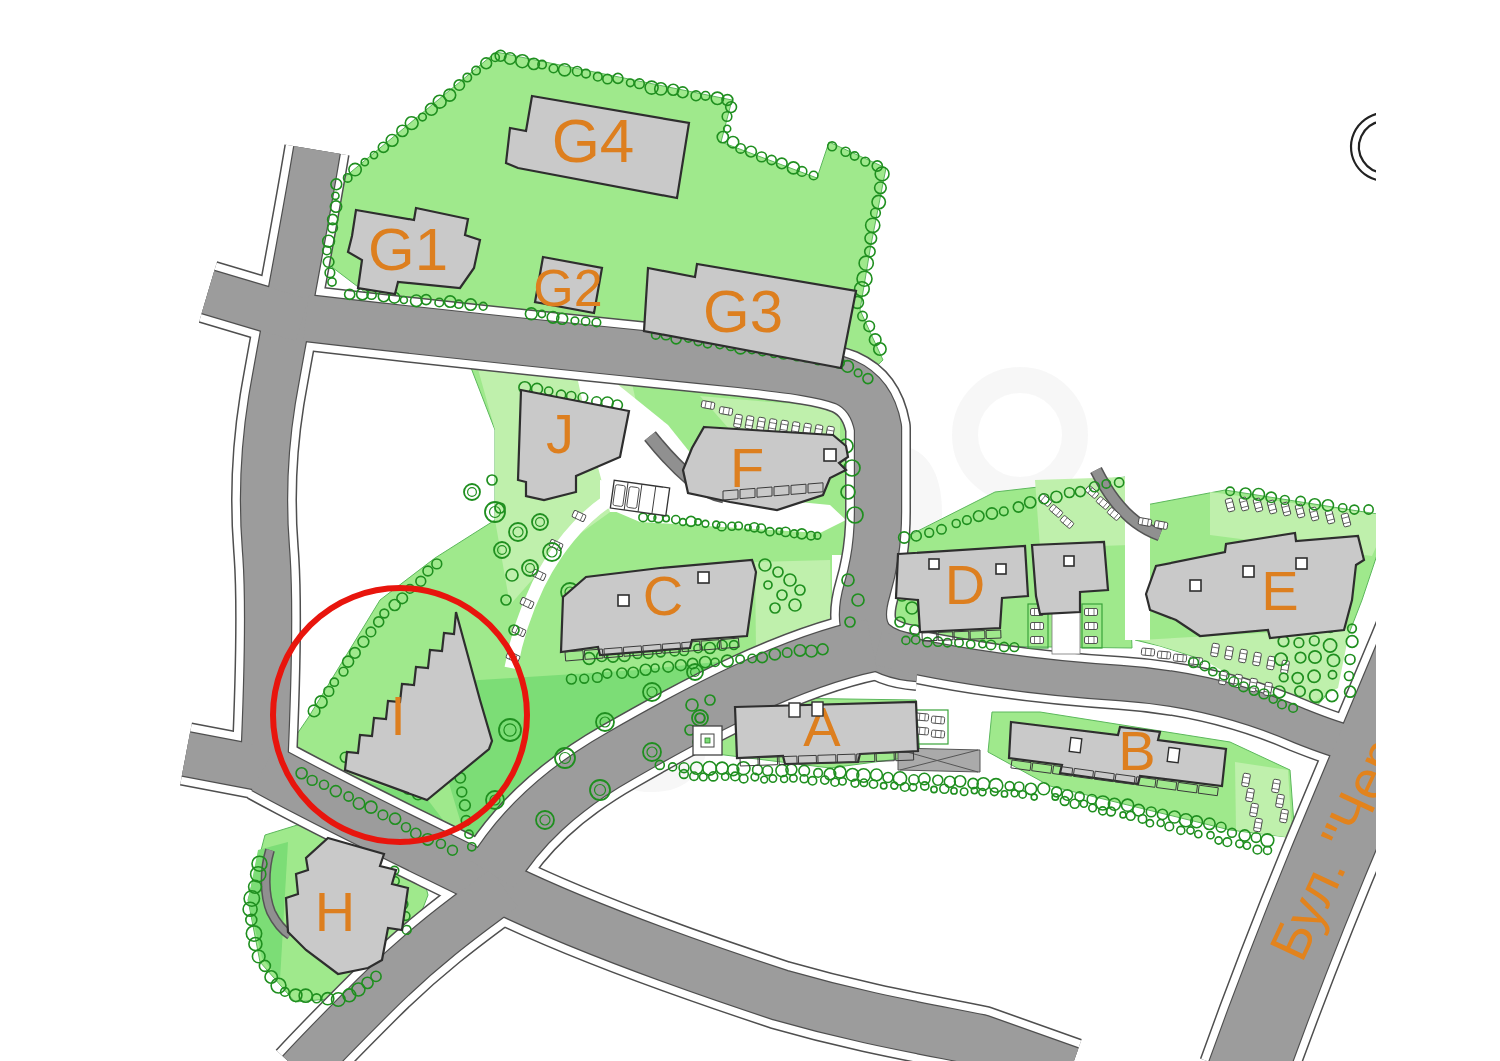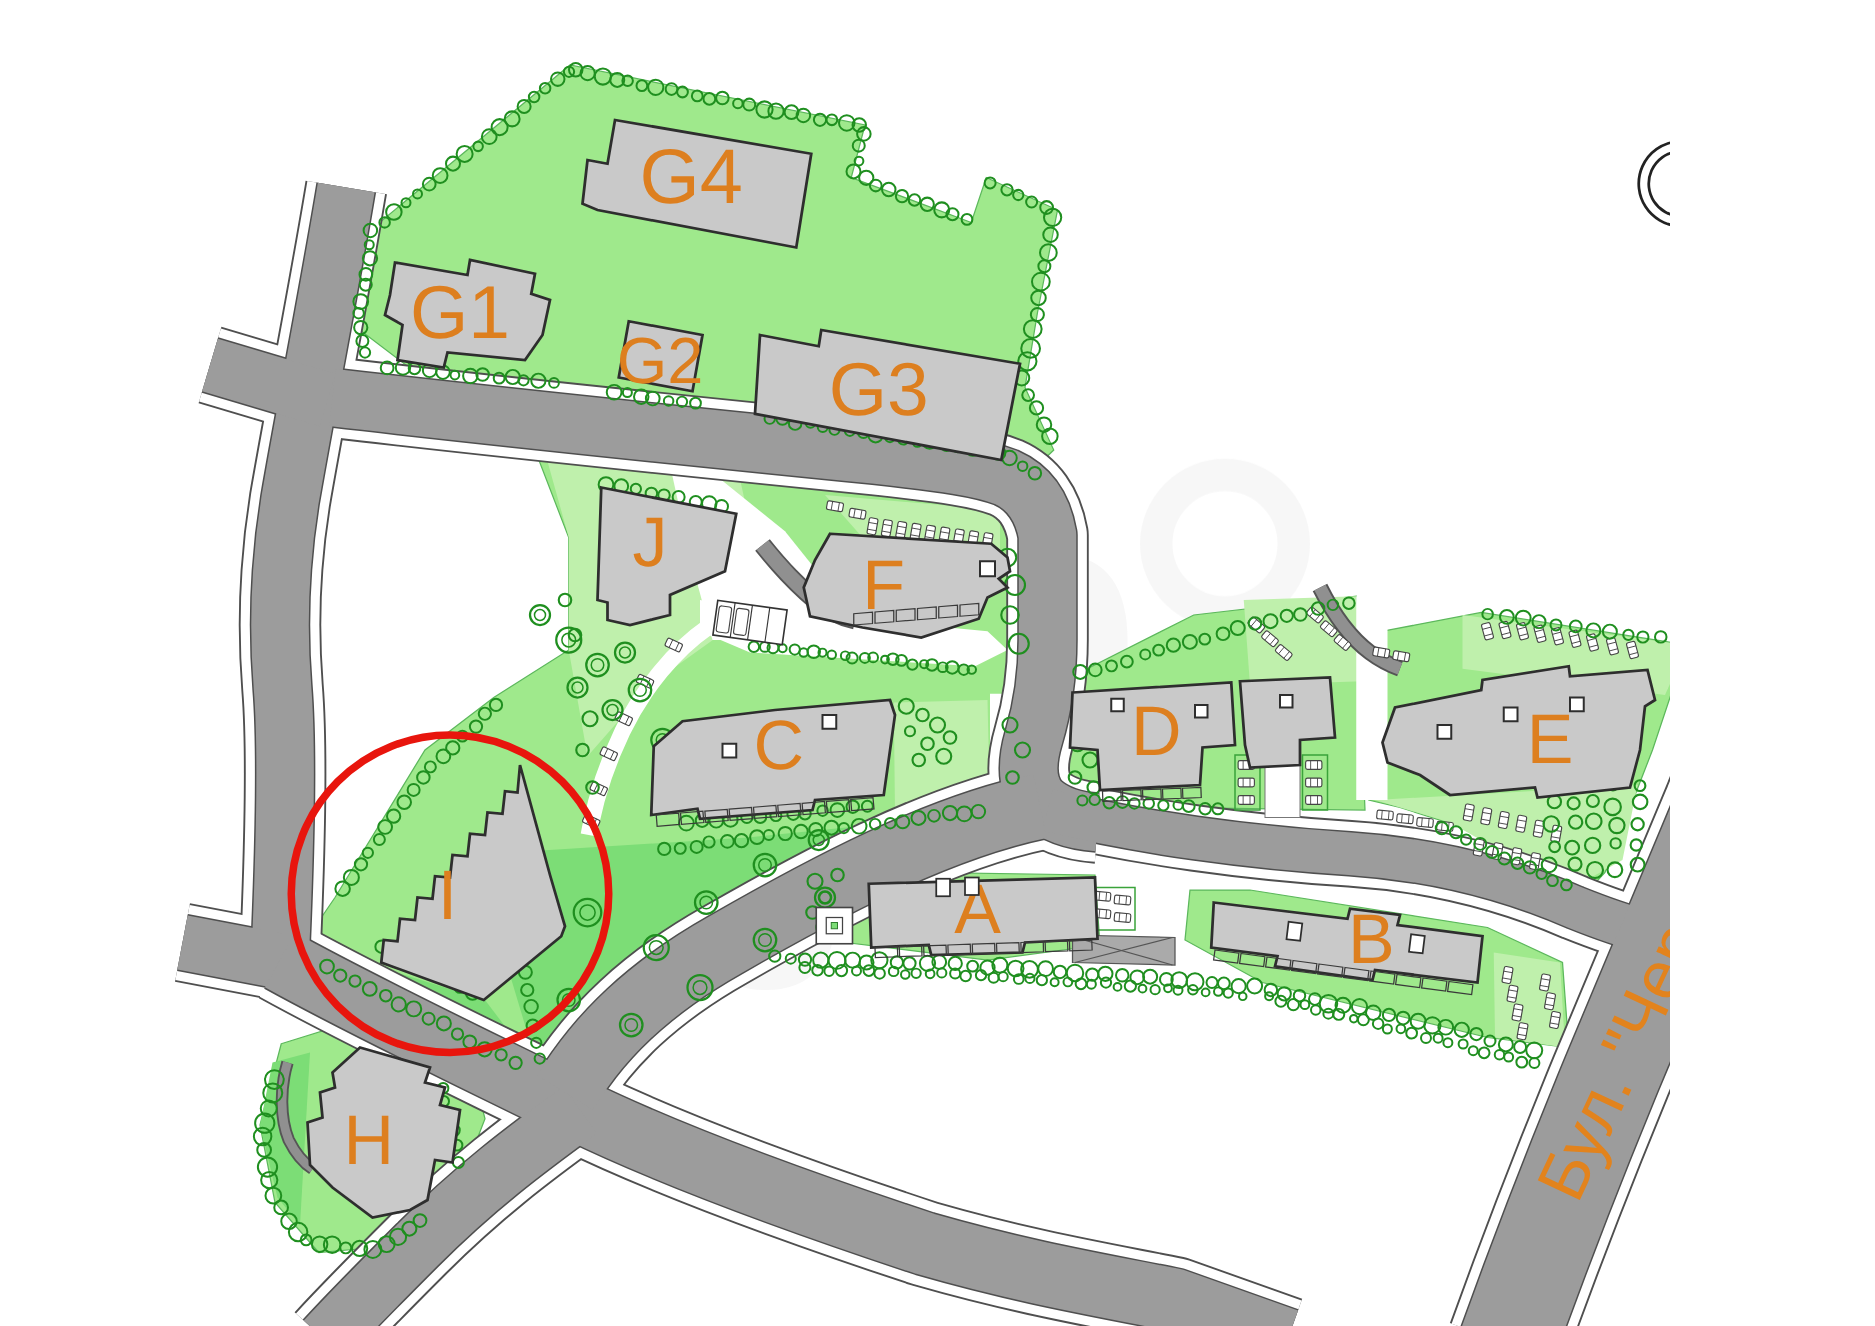--- a/index.html
+++ b/index.html
@@ -1,18 +1,18 @@
 <!DOCTYPE html>
 <html><head>
 <meta charset="utf-8">
 <title>Site plan</title>
 <style>
   html,body { margin:0; padding:0; background:#fff; }
   body { font-family: "Liberation Sans", sans-serif; }
-  #map { width:1336px; height:1061px; overflow:hidden; }
+  #map { width:1336px; height:1061px; overflow:hidden;margin-left:40px; }
 </style>
 </head>
 <body>
 <div id="map">
 <svg width="1500" height="1061" viewBox="0 0 1500 1061">
 
 <rect width="1500" height="1061" fill="#ffffff"></rect>
 
 <g fill="#6e6e6e" opacity="0.055" font-family="Liberation Sans, sans-serif" font-weight="bold">
         <text x="440" y="580" font-size="250">Нар</text>

